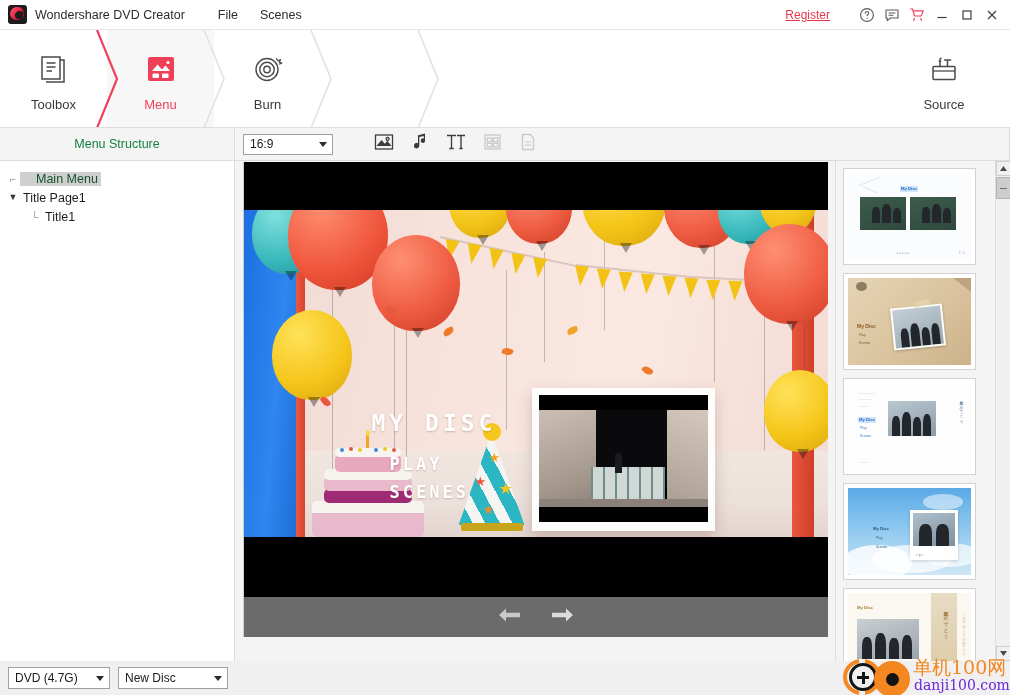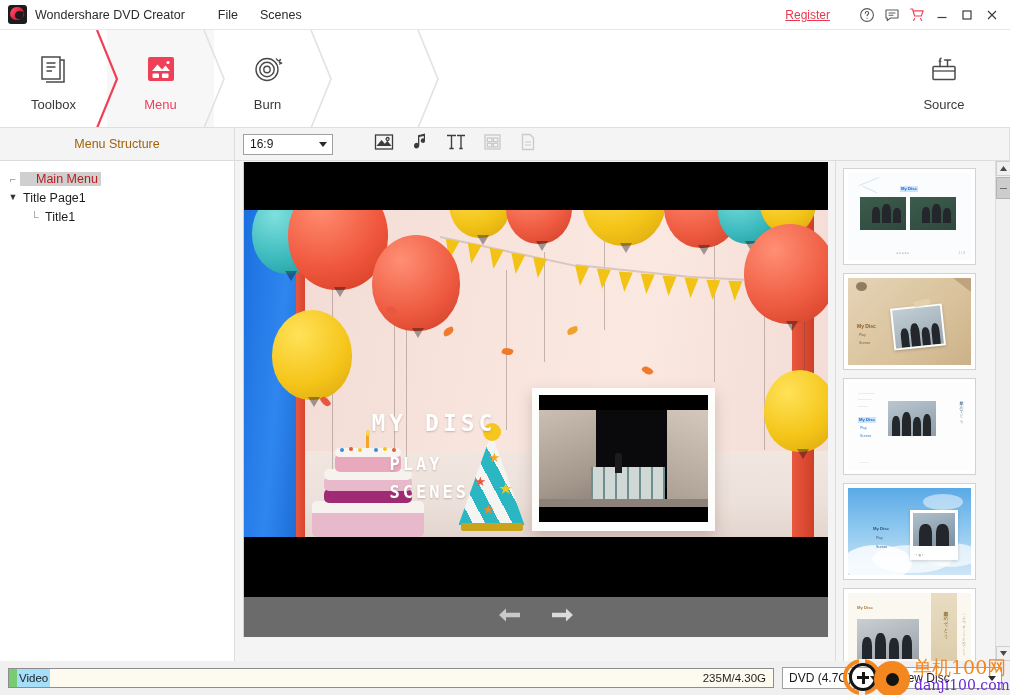--- a/index.html
+++ b/index.html
@@ -68,21 +68,21 @@
   .toolbox {
     position: absolute; right: 18px; top: 0; height: 100%;
     display: flex; flex-direction: column; align-items: center;
     justify-content: center; width: 96px; cursor: pointer; padding-top: 4px;
   }
 
   
   .subbar { height: 33px; display: flex; background: #f4f4f4; border-bottom: 1px solid #dcdcdc; }
   .subbar-left {
     width: 235px; display: flex; align-items: center; justify-content: center;
-    font-size: 12.5px; color: #a16207; border-right: 1px solid #dcdcdc;
+    font-size: 12.5px; color: #15803d; border-right: 1px solid #dcdcdc;
     background: #f4f4f4;
   }
   .subbar-mid {
     flex: 1; display: flex; align-items: center; padding-left: 8px;
     background: #f4f4f4; border-right: 1px solid #dcdcdc;
   }
   .subbar-right { width: 175px; display: flex; align-items: center; justify-content: center; background: #f4f4f4; }
 
   .combo {
     height: 21px; background: #fff; border: 1px solid #a0a0a0;
@@ -111,21 +111,21 @@
     width: 235px; background: #ffffff; border-right: 1px solid #dcdcdc;
     padding: 8px 0 0 6px; font-size: 12.5px; color: #1d1d1d;
   }
   .tree-row { display: flex; align-items: center; height: 19px; white-space: nowrap; }
   .tree-indent2 { padding-left: 22px; }
   .tree-stub {
     width: 14px; display: flex; align-items: center; justify-content: center;
     color: #9a9a9a; font-size: 11px;
   }
   .tree-label { padding: 0 3px; cursor: default; }
-  .tree-label.selected { background: #cfcfcf; color: #b91c1c; padding-left: 16px; }
+  .tree-label.selected { background: #cfcfcf; color: #14532d; padding-left: 16px; }
   .tree-chev {
     width: 14px; text-align: center; font-size: 9px; color: #333;
     cursor: pointer; line-height: 1;
   }
 
   
   .canvas-wrap {
     flex: 1; background: #f4f4f4; display: flex; align-items: flex-start;
     justify-content: center; position: relative;
   }
@@ -786,27 +786,20 @@
       <div class="sb-btn bot">
         <svg width="7" height="5" viewBox="0 0 7 5" fill="#4a4a4a">
             <path d="M3.5 5L0 0h7z"></path>
           </svg>
       </div>
     </div>
   </div>
 </div>
 
 <div class="bottombar">
-  <div class="capacity">
-    <div class="cap-green"></div>
-    <div class="cap-video">
-      <span>Video</span>
-    </div>
-    <div class="cap-size">235M/4.30G</div>
-  </div>
 
   <div class="combo" id="disc-combo">
     <span>DVD (4.7G)</span>
     <span class="arr"></span>
   </div>
 
   <div class="combo" id="newdisc-combo">
     <span>New Disc</span>
     <span class="arr"></span>
   </div>

